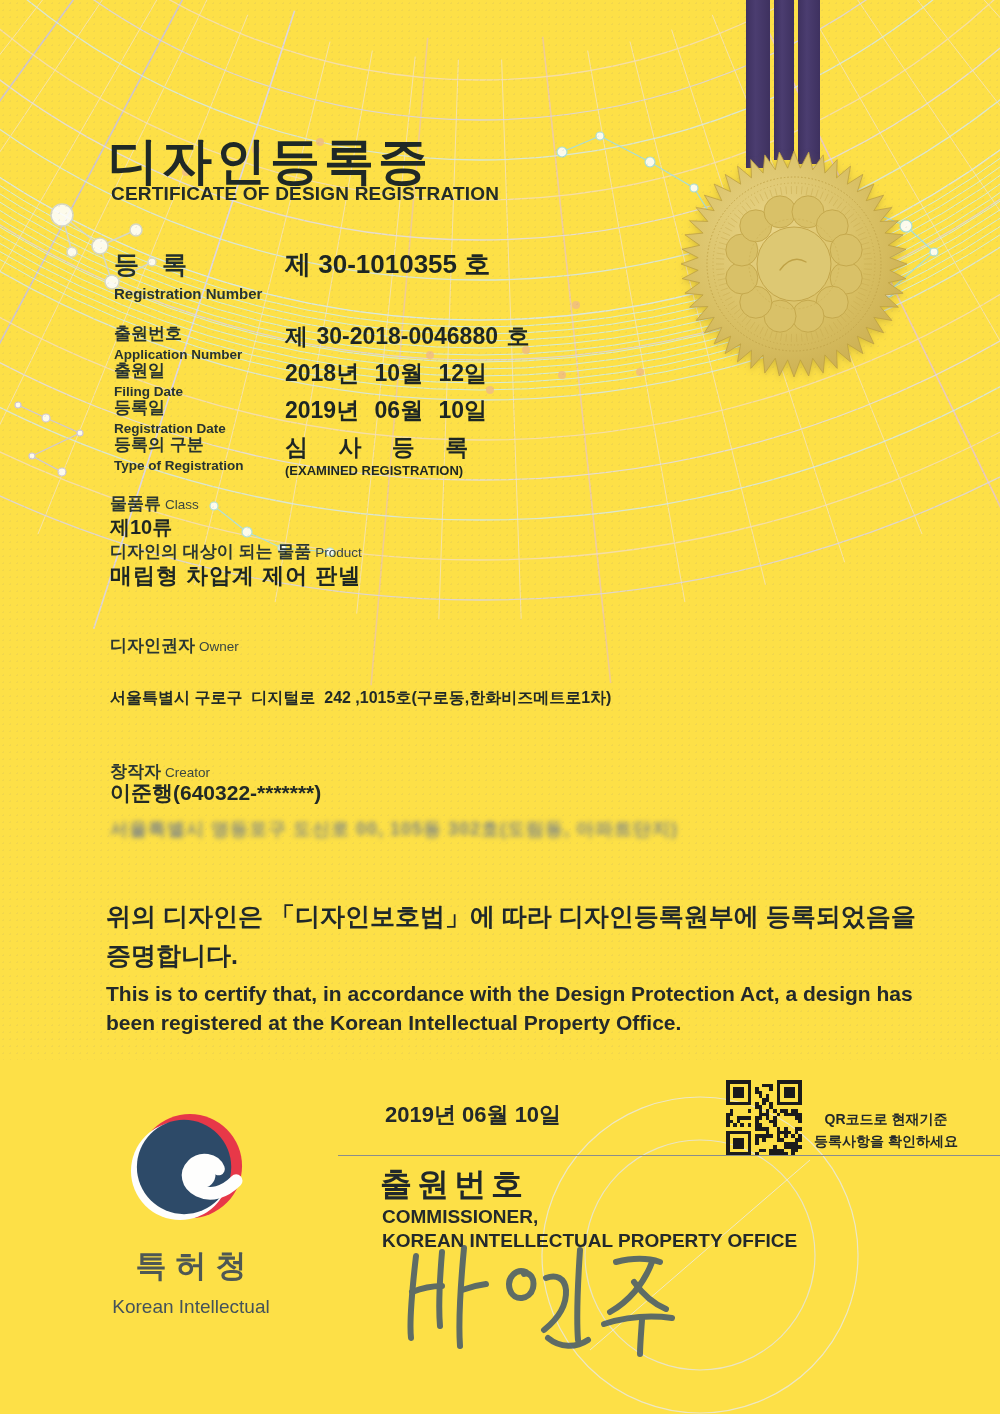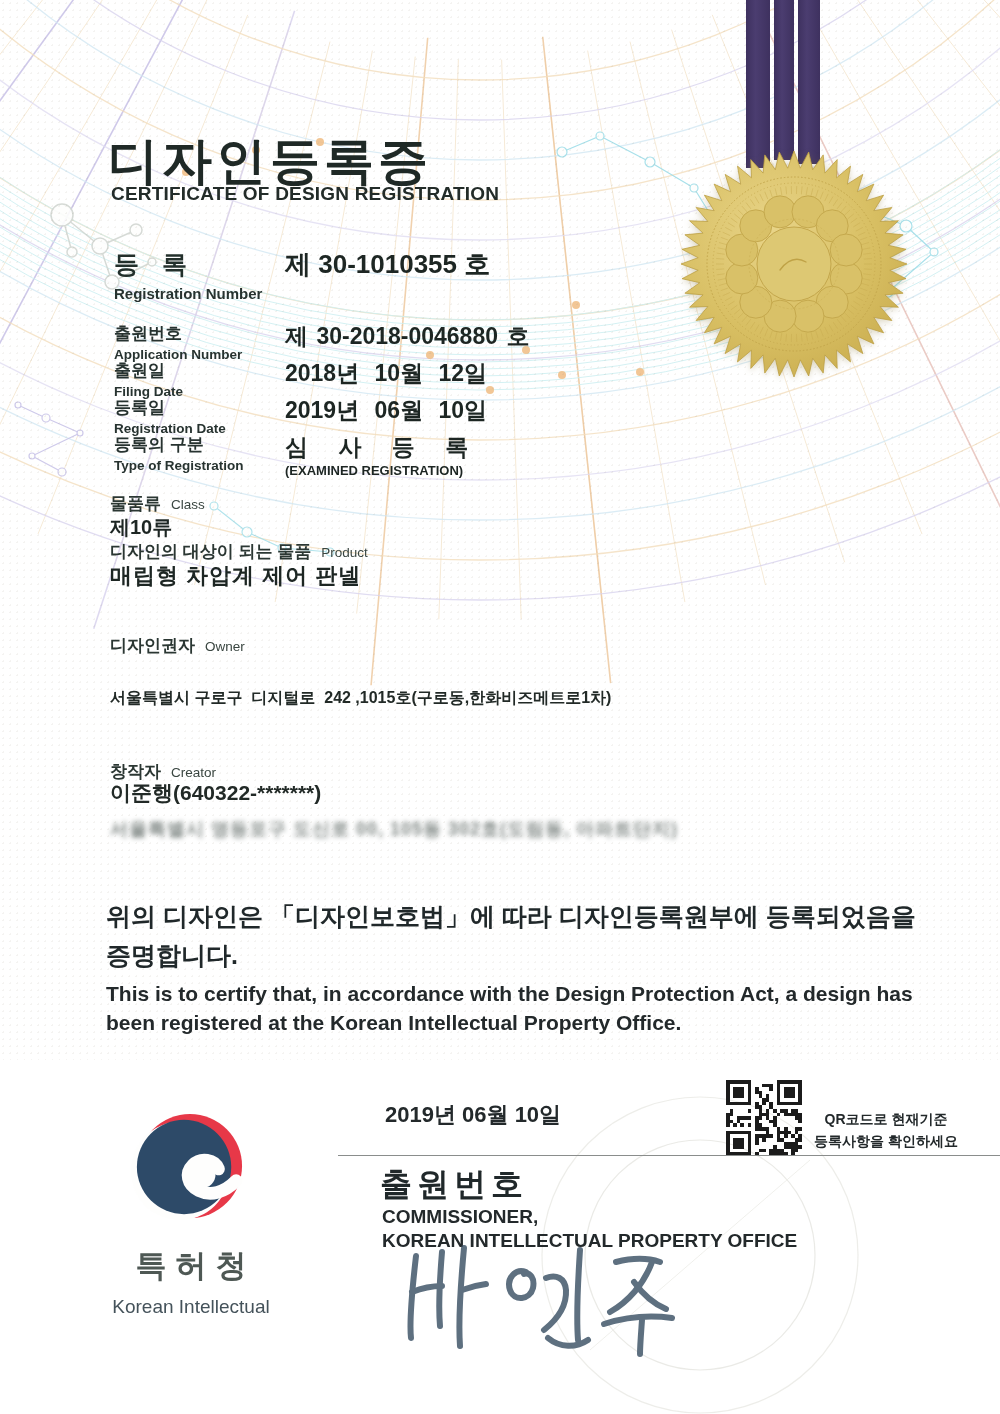--- a/index.html
+++ b/index.html
@@ -1,20 +1,20 @@
 <!DOCTYPE html>
 <html><head>
 <meta charset="utf-8">
 <style>
   html,body{margin:0;padding:0;background:#e8e8e8;}
   .page{
     position:relative;
     width:1000px;height:1414px;
     margin:0 auto;
-    background:#ffffff;
+    background:#fde047;
     overflow:hidden;
     font-family:"Liberation Sans", sans-serif;
     color:#22282a;
   }
   .page::before{ 
     content:"";position:absolute;left:0;top:0;width:1000px;height:1060px;
     background-image:radial-gradient(rgba(150,140,120,0.10) 1px, transparent 1px);
     background-size:7px 7px;
     pointer-events:none;z-index:1;
   }
@@ -24,21 +24,21 @@
   
   .title-kr{font-size:50px;font-weight:800;letter-spacing:4px;color:#1f2926;}
   .title-en{font-size:19px;font-weight:700;letter-spacing:0.2px;color:#232c29;}
   .lbl-kr{font-size:17px;font-weight:700;color:#273330;line-height:1.1;}
   .lbl-en{font-size:13.5px;font-weight:700;color:#273330;line-height:1.1;}
   .reg-lbl-kr{font-size:25px;font-weight:800;letter-spacing:8px;color:#23302c;}
   .val-big{font-size:26px;font-weight:800;color:#1d2623;}
   .val{font-size:23px;font-weight:800;color:#1d2623;word-spacing:9px;}
   .val-sub{font-size:13px;font-weight:700;color:#1d2623;}
   .sec-lbl{font-size:17px;font-weight:600;color:#2b3733;}
-  .sec-lbl small{font-size:13.5px;font-weight:500;color:#3a4641;margin-left:10px;}
+  .sec-lbl small{font-size:13.5px;font-weight:500;color:#3a4641;margin-left:4px;}
   .sec-val{font-size:20px;font-weight:800;color:#1d2623;}
   .sec-val-lg{font-size:22px;font-weight:800;color:#1d2623;}
   .owner-line{font-size:16px;font-weight:800;color:#222a27;white-space:pre;}
   .blurred{filter:blur(2.6px);color:#7f8784;font-size:18px;font-weight:700;letter-spacing:1px;}
   .stmt-kr{font-size:25px;font-weight:700;line-height:1.55;color:#20282a;width:830px;}
   .stmt-en{font-size:21px;font-weight:700;line-height:1.4;color:#23292b;width:810px;}
   .date-line{font-size:22px;font-weight:600;color:#23292b;}
   .qr-caption{font-size:14px;font-weight:700;line-height:1.6;color:#22282a;text-align:center;}
   .comm-kr{font-size:32px;font-weight:800;letter-spacing:5px;color:#20282a;}
   .comm-en{font-size:19px;font-weight:700;color:#23292b;line-height:1.28;}

